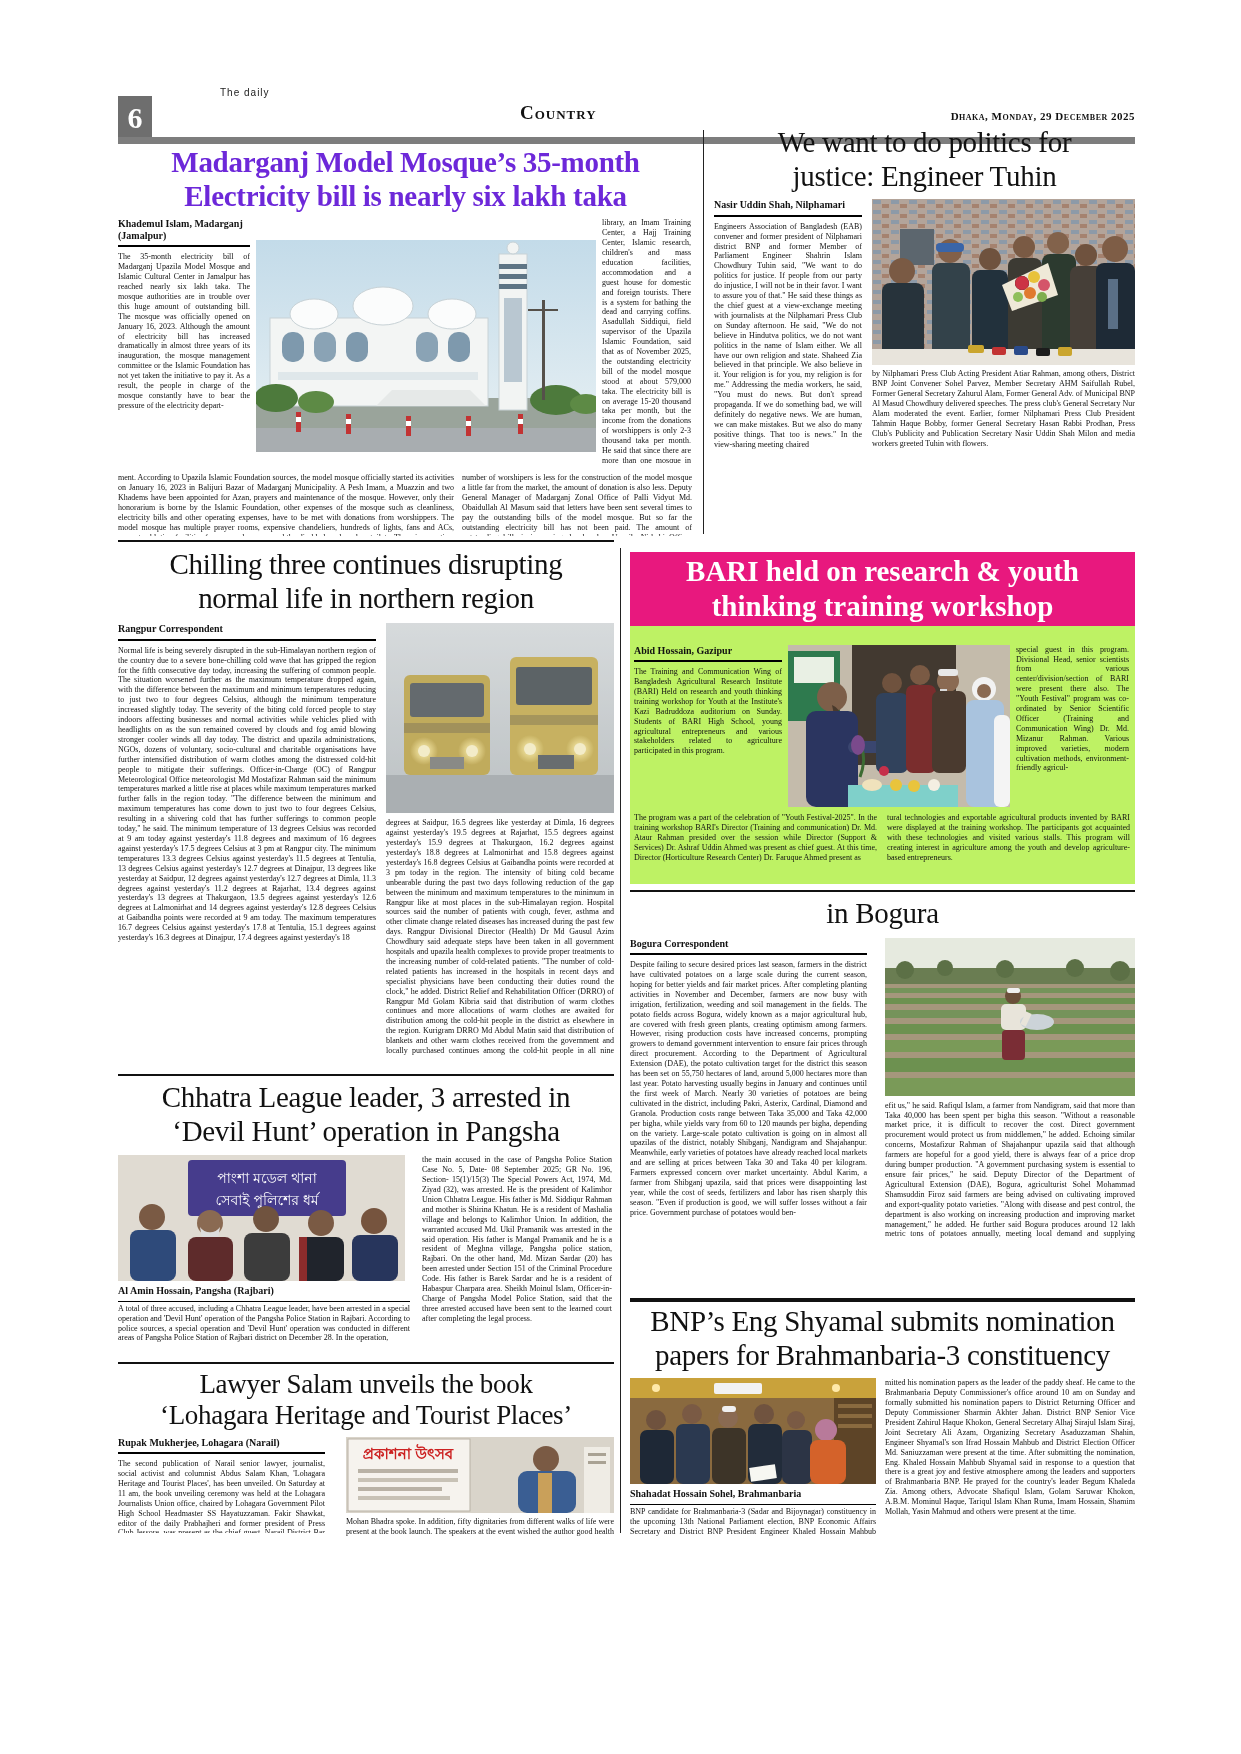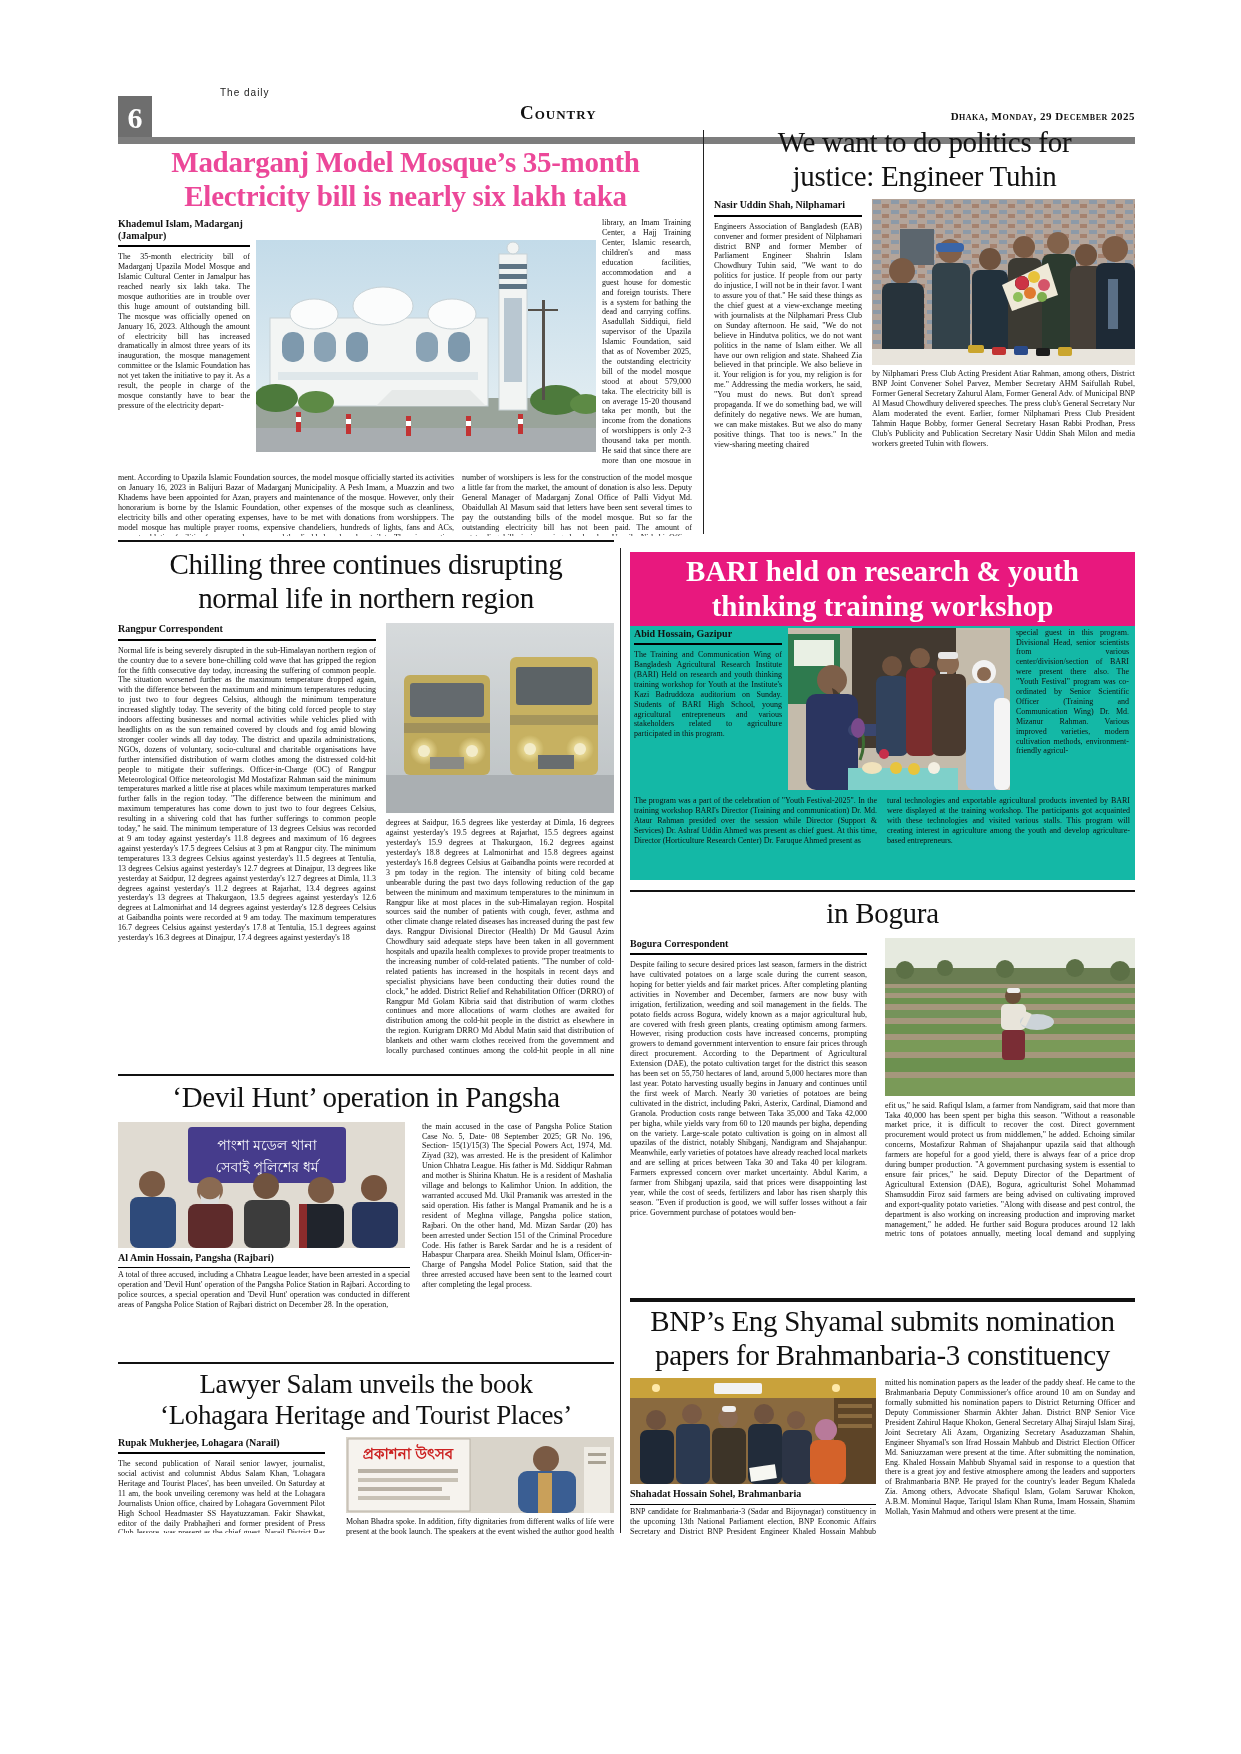--- a/index.html
+++ b/index.html
@@ -13,34 +13,34 @@
   .logo .big{font-family:"Liberation Sans",sans-serif;font-weight:bold;font-size:40px;letter-spacing:-2px;color:#111;}
   .logo .red{color:#cf1a1a;font-size:46px;}
   .section-title{position:absolute;left:520px;top:102px;width:220px;
                  font-variant:small-caps;font-weight:bold;font-size:19px;letter-spacing:1px;}
   .dateline{position:absolute;right:106px;top:110px;font-variant:small-caps;font-size:11px;font-weight:bold;letter-spacing:.5px;}
   .header-rule{position:absolute;left:118px;top:137px;width:1017px;height:7px;background:#7d7d7d;}
   
   .art{position:absolute;overflow:hidden;}
   .hl{font-weight:normal;text-align:center;margin:0;line-height:1.16;letter-spacing:-.3px;}
   .hl span{display:block;}
-  .hl-red{color:#ec4899;font-weight:bold;text-align:center;}
+  .hl-red{color:#6d28d9;font-weight:bold;text-align:center;}
   .byline{font-weight:bold;font-size:10px;line-height:1.15;border-bottom:2px solid #000;
           padding-bottom:4px;margin-bottom:5px;}
   .byline.nb{border-bottom:none;margin-bottom:2px;}
   .btxt{font-size:8px;line-height:1.24;text-align:justify;overflow:hidden;}
   .cols{display:flex;}
   figure{margin:0;}
   .vrule{position:absolute;width:1px;background:#222;}
   .hrule{position:absolute;height:2px;background:#111;}
   .hrule.thick{height:4px;}
   
   .bari-banner{background:#e8187e;color:#fff;font-weight:bold;text-align:center;
                font-size:29px;line-height:1.2;padding:2px 0;}
-  .bari-body{background:#14b8a6;padding:2px 4px;}
+  .bari-body{background:#bef264;padding:19px 4px;}
   svg{display:block;}
   .svg-caption-text{font-family:"Liberation Sans","DejaVu Sans",sans-serif;}
 </style>
 </head>
 <body>
 
 <div class="page">
 
   <div class="pageno">6</div>
   <div class="logo">
@@ -344,20 +344,21 @@
           </svg>
         </figure>
         <div class="btxt" style="height:138px;margin-top:5px;">efit us," he said. Rafiqul Islam, a farmer from Nandigram, said that more than Taka 40,000 has been spent per bigha this season. "Without a reasonable market price, it is difficult to recover the cost. Direct government procurement would protect us from middlemen," he added. Echoing similar concerns, Mostafizur Rahman of Shajahanpur upazila said that although farmers are hopeful for a good yield, there is always fear of a price drop during bumper production. "A government purchasing system is essential to ensure fair prices," he said. Deputy Director of the Department of Agricultural Extension (DAE), Bogura, agriculturist Sohel Mohammad Shamsuddin Firoz said farmers are being advised on cultivating improved and export-quality potato varieties. "Along with disease and pest control, the department is also working on increasing production and improving market management," he added. He further said Bogura produces around 12 lakh metric tons of potatoes annually, meeting local demand and supplying potatoes to various parts of the country, including the capital.</div>
       </div>
     </div>
   </div>
 
   <div class="hrule" style="left:118px;top:1074px;width:496px;"></div>
   <div class="art" style="left:118px;top:1081px;width:496px;height:276px;">
     <h1 class="hl" style="font-size:29px;">
+      <span>Chhatra League leader, 3 arrested in</span>
       <span>‘Devil Hunt’ operation in Pangsha</span>
     </h1>
     <div class="cols" style="gap:12px;margin-top:7px;">
       <div style="width:292px;">
         <figure>
           <svg width="287" height="126" viewBox="0 0 287 126">
             <rect width="287" height="126" fill="#e0dbd2"></rect>
             <rect x="70" y="5" width="158" height="56" rx="4" fill="#463c8c"></rect>
             <text x="149" y="28" text-anchor="middle" font-size="14" fill="#ffffff" class="svg-caption-text">পাংশা মডেল থানা</text>
             <text x="149" y="50" text-anchor="middle" font-size="14" fill="#ffffff" class="svg-caption-text">সেবাই পুলিশের ধর্ম</text>

